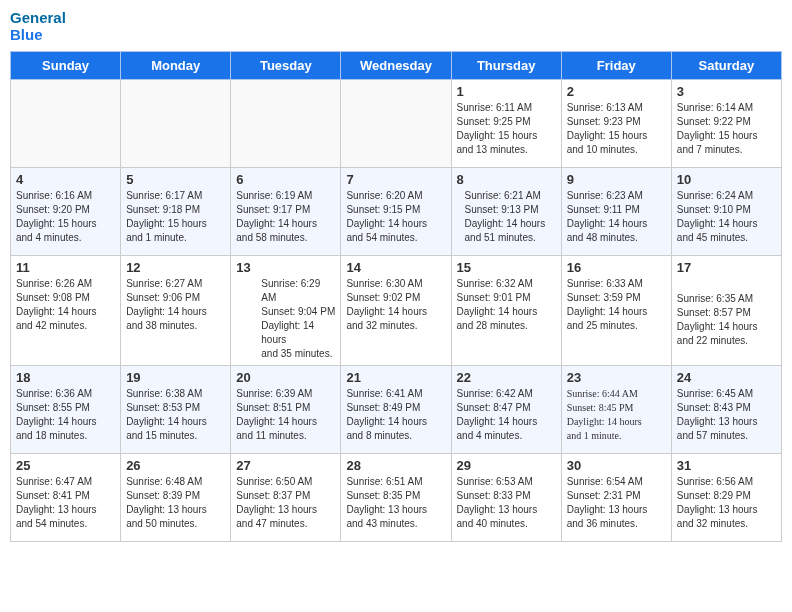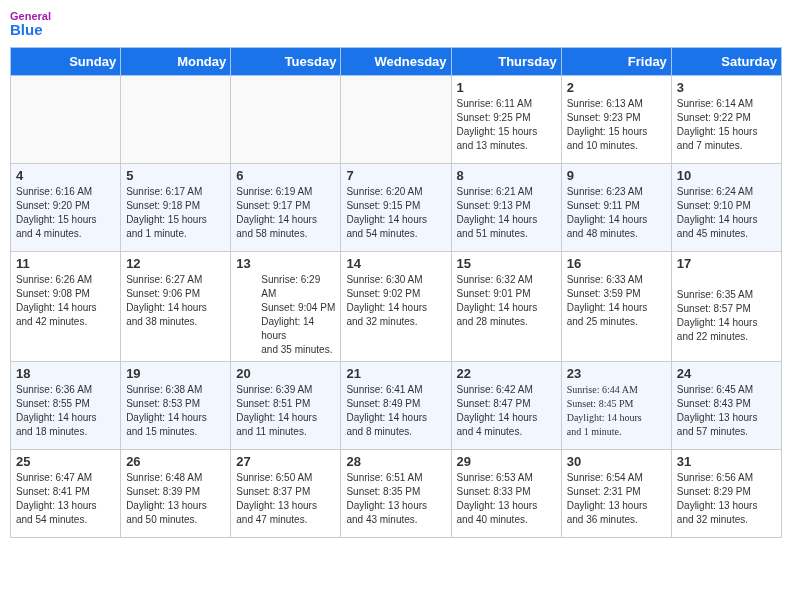--- a/index.html
+++ b/index.html
@@ -37,21 +37,21 @@
       width: 100%;
       border-collapse: collapse;
       table-layout: fixed;
     }
     thead tr th {
       background-color: #1a73e8;
       color: #fff;
       font-size: 13px;
       font-weight: bold;
       padding: 6px 4px;
-      text-align: right;
+      text-align: center;
       border: 1px solid #aac4f0;
     }
     tbody tr td {
       border: 1px solid #ccc;
       vertical-align: top;
       padding: 4px 5px;
       font-size: 10.5px;
       color: #333;
       height: 88px;
     }
@@ -77,21 +77,21 @@
       line-height: 1.4;
     }
   </style>
 </head>
 <body>
 
 <div class="header-area">
   <div class="logo">
 
     <div>
-      <div style="font-size:11px;font-weight:bold;color:#a21caf;line-height:1.1;">General</div>
+      <div style="font-size:15px;font-weight:bold;color:#0369a1;line-height:1.1;">General</div>
       <div style="font-size:15px;font-weight:bold;color:#1a73e8;line-height:1.1;">Blue</div>
     </div>
   </div>
   <div class="title-area">
     <div class="month-title"></div>
     <div class="location-title"></div>
   </div>
 </div>
 
 <table>
@@ -158,21 +158,21 @@
         </td>
         <td>
           <span class="day-number">7</span>
           <div class="day-info" style="white-space: pre-line;">Sunrise: 6:20 AM
 Sunset: 9:15 PM
 Daylight: 14 hours
 and 54 minutes.</div>
         </td>
         <td>
           <span class="day-number">8</span>
-          <div class="day-info" style="white-space: pre-line;">Sunrise: 6:21 AM
+          <div class="day-info" style="white-space: pre-line; margin-left: 8px;">Sunrise: 6:21 AM
 Sunset: 9:13 PM
 Daylight: 14 hours
 and 51 minutes.</div>
         </td>
         <td>
           <span class="day-number">9</span>
           <div class="day-info" style="white-space: pre-line;">Sunrise: 6:23 AM
 Sunset: 9:11 PM
 Daylight: 14 hours
 and 48 minutes.</div>

